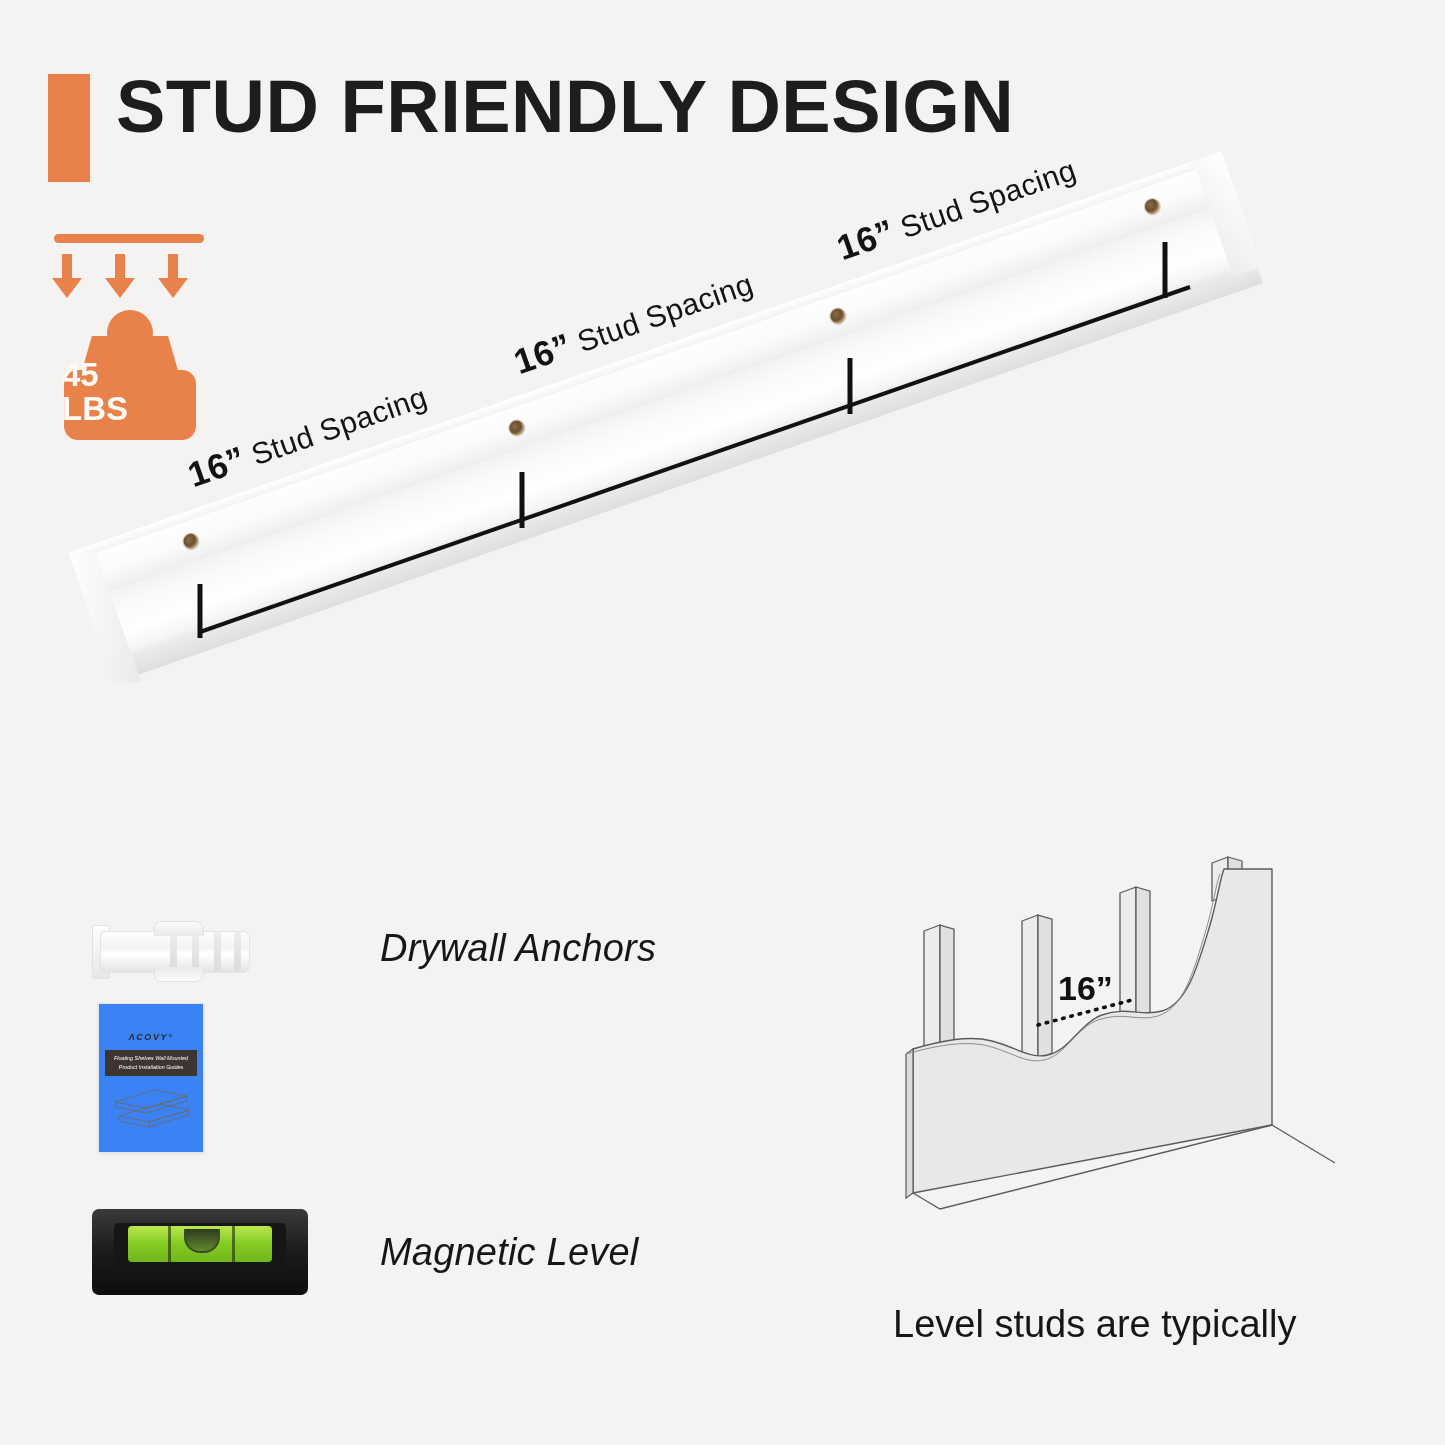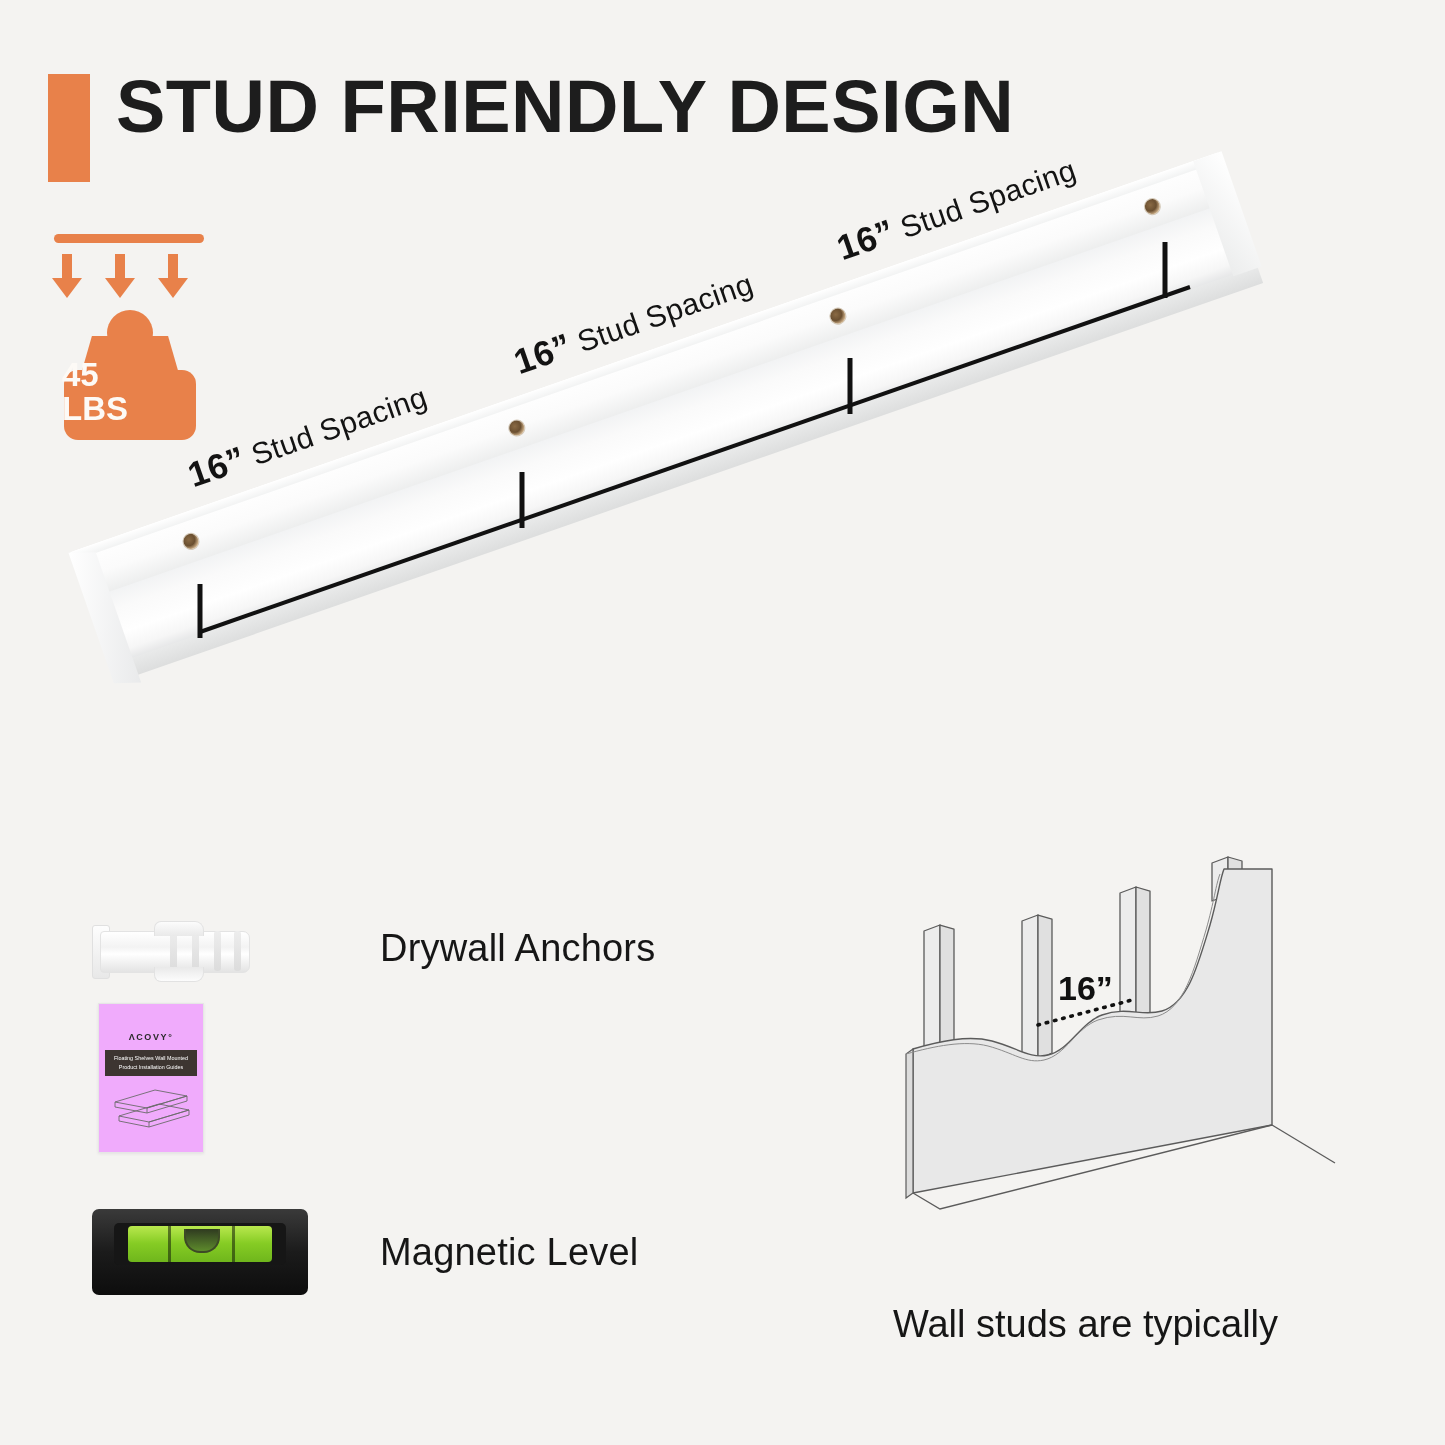--- a/index.html
+++ b/index.html
@@ -234,20 +234,21 @@
     font-weight: 700;
     font-size: 35px;
   }
 
   
   .acc-list {
     position: absolute;
     left: 92px;
     top: 905px;
     width: 720px;
+    font-style: italic;
   }
   .acc-row {
     position: relative;
     height: 104px;
     margin-bottom: 0;
   }
   .acc-img {
     position: absolute;
     left: 0;
     top: 0;
@@ -338,21 +339,21 @@
     border-top: 12px solid transparent;
     border-bottom: 12px solid transparent;
     border-left: 26px solid #b8902f;
   }
 
   
   .booklet {
     position: absolute;
     left: 6px; top: -14px;
     width: 104px; height: 148px;
-    background: #f0abfc;
+    background: #3b82f6;
     border: 1px solid #e6e6e6;
     box-shadow: 0 1px 3px rgba(0,0,0,0.07);
   }
   .bk-logo {
     position: absolute;
     left: 0; top: 28px;
     width: 104px;
     text-align: center;
     font-size: 9px;
     letter-spacing: 1.6px;
@@ -615,16 +616,16 @@
 
       <path d="M392 280 L455 318" fill="none" stroke="#5b5b5b" stroke-width="1.3"></path>
       <path d="M33 348 L60 364 L392 280" fill="none" stroke="#5b5b5b" stroke-width="1.3"></path>
 
       <line x1="158" y1="180" x2="252" y2="155" stroke="#111" stroke-width="3.6" stroke-dasharray="1.5 7" stroke-linecap="round"></line>
     </svg>
     <div class="wd-dim">16”</div>
   </div>
 
   <div class="wall-caption">
-    <div>Wall studs are typically</div>
+    <div>Level studs are typically</div>
   </div>
 
 </div>
 
 </body></html>

